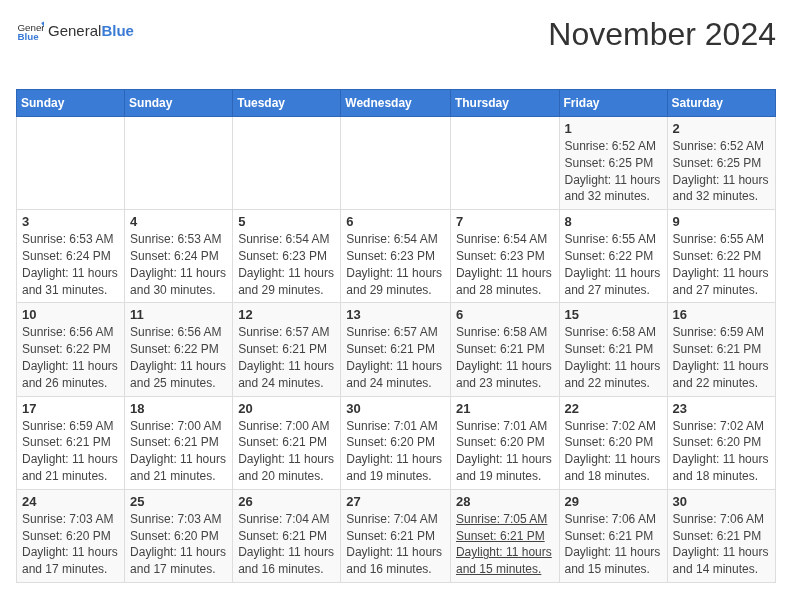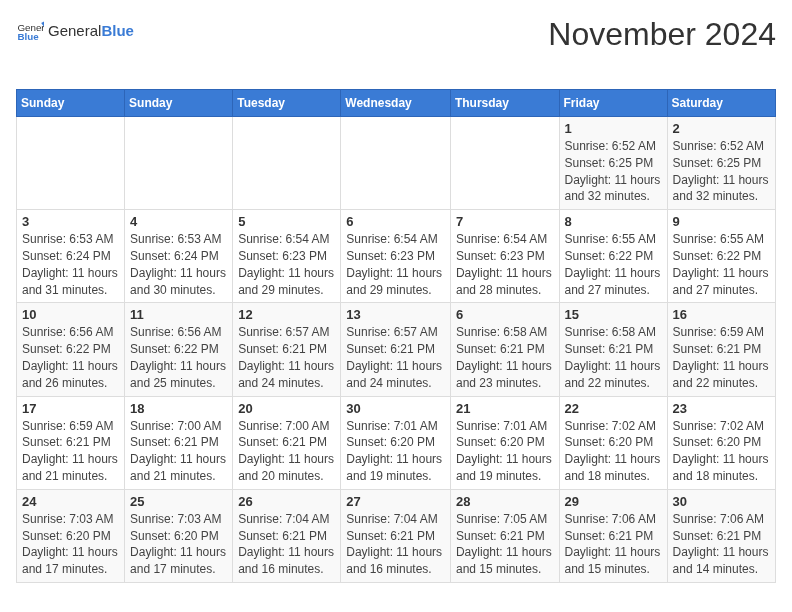--- a/index.html
+++ b/index.html
@@ -306,21 +306,21 @@
         </td>
         <td>
           <span class="day-num">27</span>
           <div class="day-info" style="white-space: pre-line;">Sunrise: 7:04 AM
 Sunset: 6:21 PM
 Daylight: 11 hours
 and 16 minutes.</div>
         </td>
         <td>
           <span class="day-num">28</span>
-          <div class="day-info" style="white-space: pre-line;">Sunrise: 7:05 AM
+          <div class="day-info" style="white-space: pre-line; text-decoration: underline;">Sunrise: 7:05 AM
 Sunset: 6:21 PM
 Daylight: 11 hours
 and 15 minutes.</div>
         </td>
         <td>
           <span class="day-num">29</span>
           <div class="day-info" style="white-space: pre-line;">Sunrise: 7:06 AM
 Sunset: 6:21 PM
 Daylight: 11 hours
 and 15 minutes.</div>

